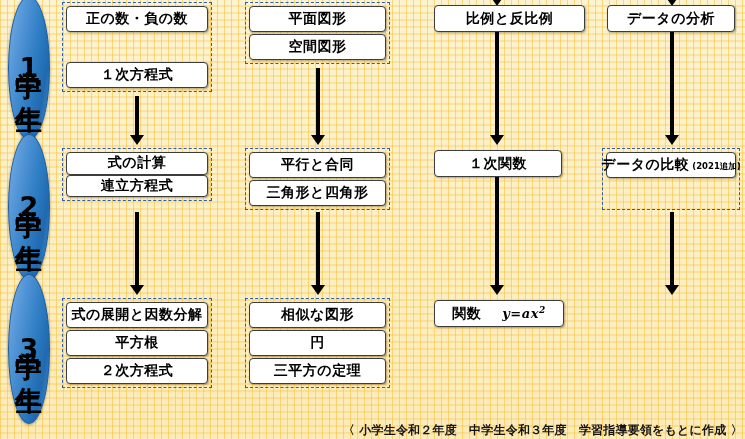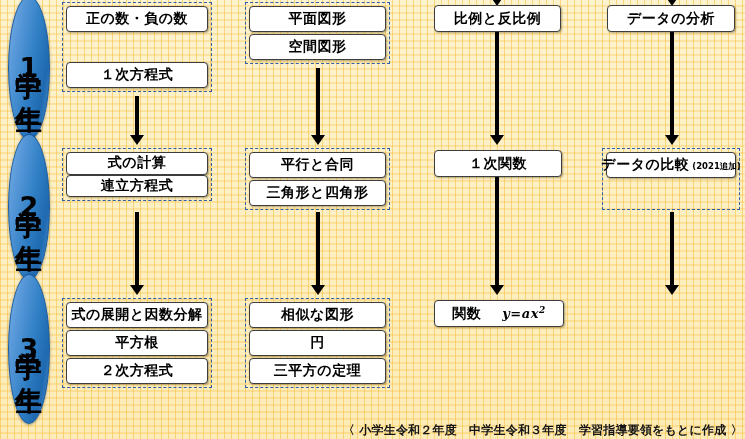--- a/index.html
+++ b/index.html
@@ -203,21 +203,21 @@
   <div class="group-frame" style="left:245px;top:298px;width:145px;height:90px;">
     <div class="topic-box">相似な図形</div>
     <div class="topic-box">円</div>
     <div class="topic-box">三平方の定理</div>
   </div>
 
   <div class="arrow" style="left:490px;top:-10px;height:16px;">
 
     <div class="head" style="top:6px;"></div>
   </div>
-  <div class="solo-box topic-box" style="left:434px;top:5px;width:127px;">比例と反比例</div>
+  <div class="solo-box topic-box" style="left:434px;top:5px;width:151px;">比例と反比例</div>
   <div class="arrow" style="left:490px;top:32px;height:114px;">
     <div class="shaft" style="height:104px;"></div>
     <div class="head" style="top:103px;"></div>
   </div>
 
   <div class="solo-box topic-box" style="left:434px;top:150px;width:128px;">１次関数</div>
   <div class="arrow" style="left:490px;top:177px;height:119px;">
     <div class="shaft" style="height:109px;"></div>
     <div class="head" style="top:108px;"></div>
   </div>

